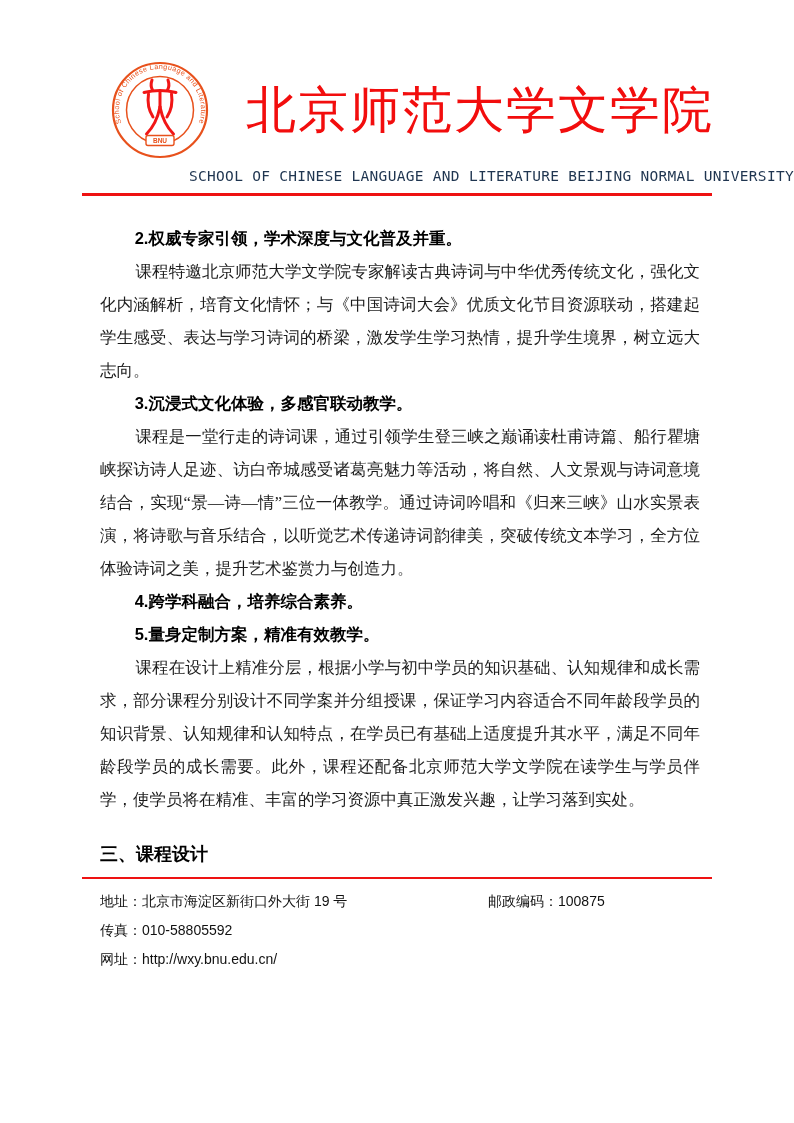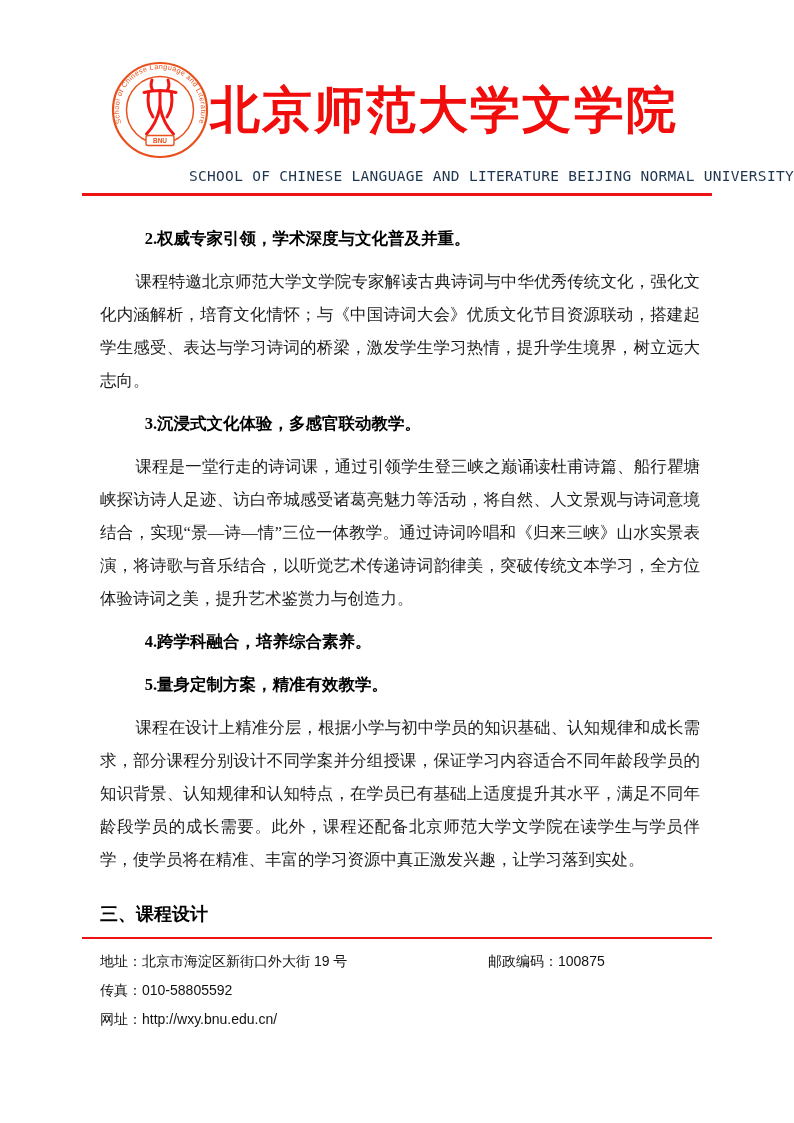--- a/index.html
+++ b/index.html
@@ -15,23 +15,23 @@
 
   
   .header-row {
     display:flex;
     align-items:center;
     padding:60px 80px 0 110px;
   }
   .logo-wrap { width:100px; height:100px; flex:0 0 auto; }
   .title-cn {
     flex:1;
-    text-align:left;
+    text-align:right;
     font-size:50px;
-    font-weight:bold;
+    font-weight:normal;
     color:#f20d0d;
     letter-spacing:2px;
     line-height:1.1;
     font-family:"Liberation Serif","DejaVu Serif",serif;
     white-space:nowrap;
   }
   .subtitle-en {
     text-align:right;
     margin-top:8px;
     font-family:"DejaVu Sans Mono","Liberation Mono",monospace;
@@ -42,27 +42,27 @@
   }
   .rule-red {
     border:none;
     border-top:3px solid #ee1212;
     margin:9px 82px 0 82px;
   }
 
   
   .doc-body { margin:26px 94px 0 100px; }
   .sec-heading {
-    font-family:Liberation Serif, serif;
+    font-family:Liberation Sans, sans-serif;
     font-weight:bold;
     font-size:16.5px;
     line-height:33px;
     text-indent:2.1em;
     color:#000;
-    margin:10px;
+    margin:0;
   }
   .sec-para {
     font-size:16.5px;
     line-height:33px;
     text-align:justify;
     text-indent:2.15em;
     margin:0;
     color:#1c1c1c;
   }
   .big-heading {

